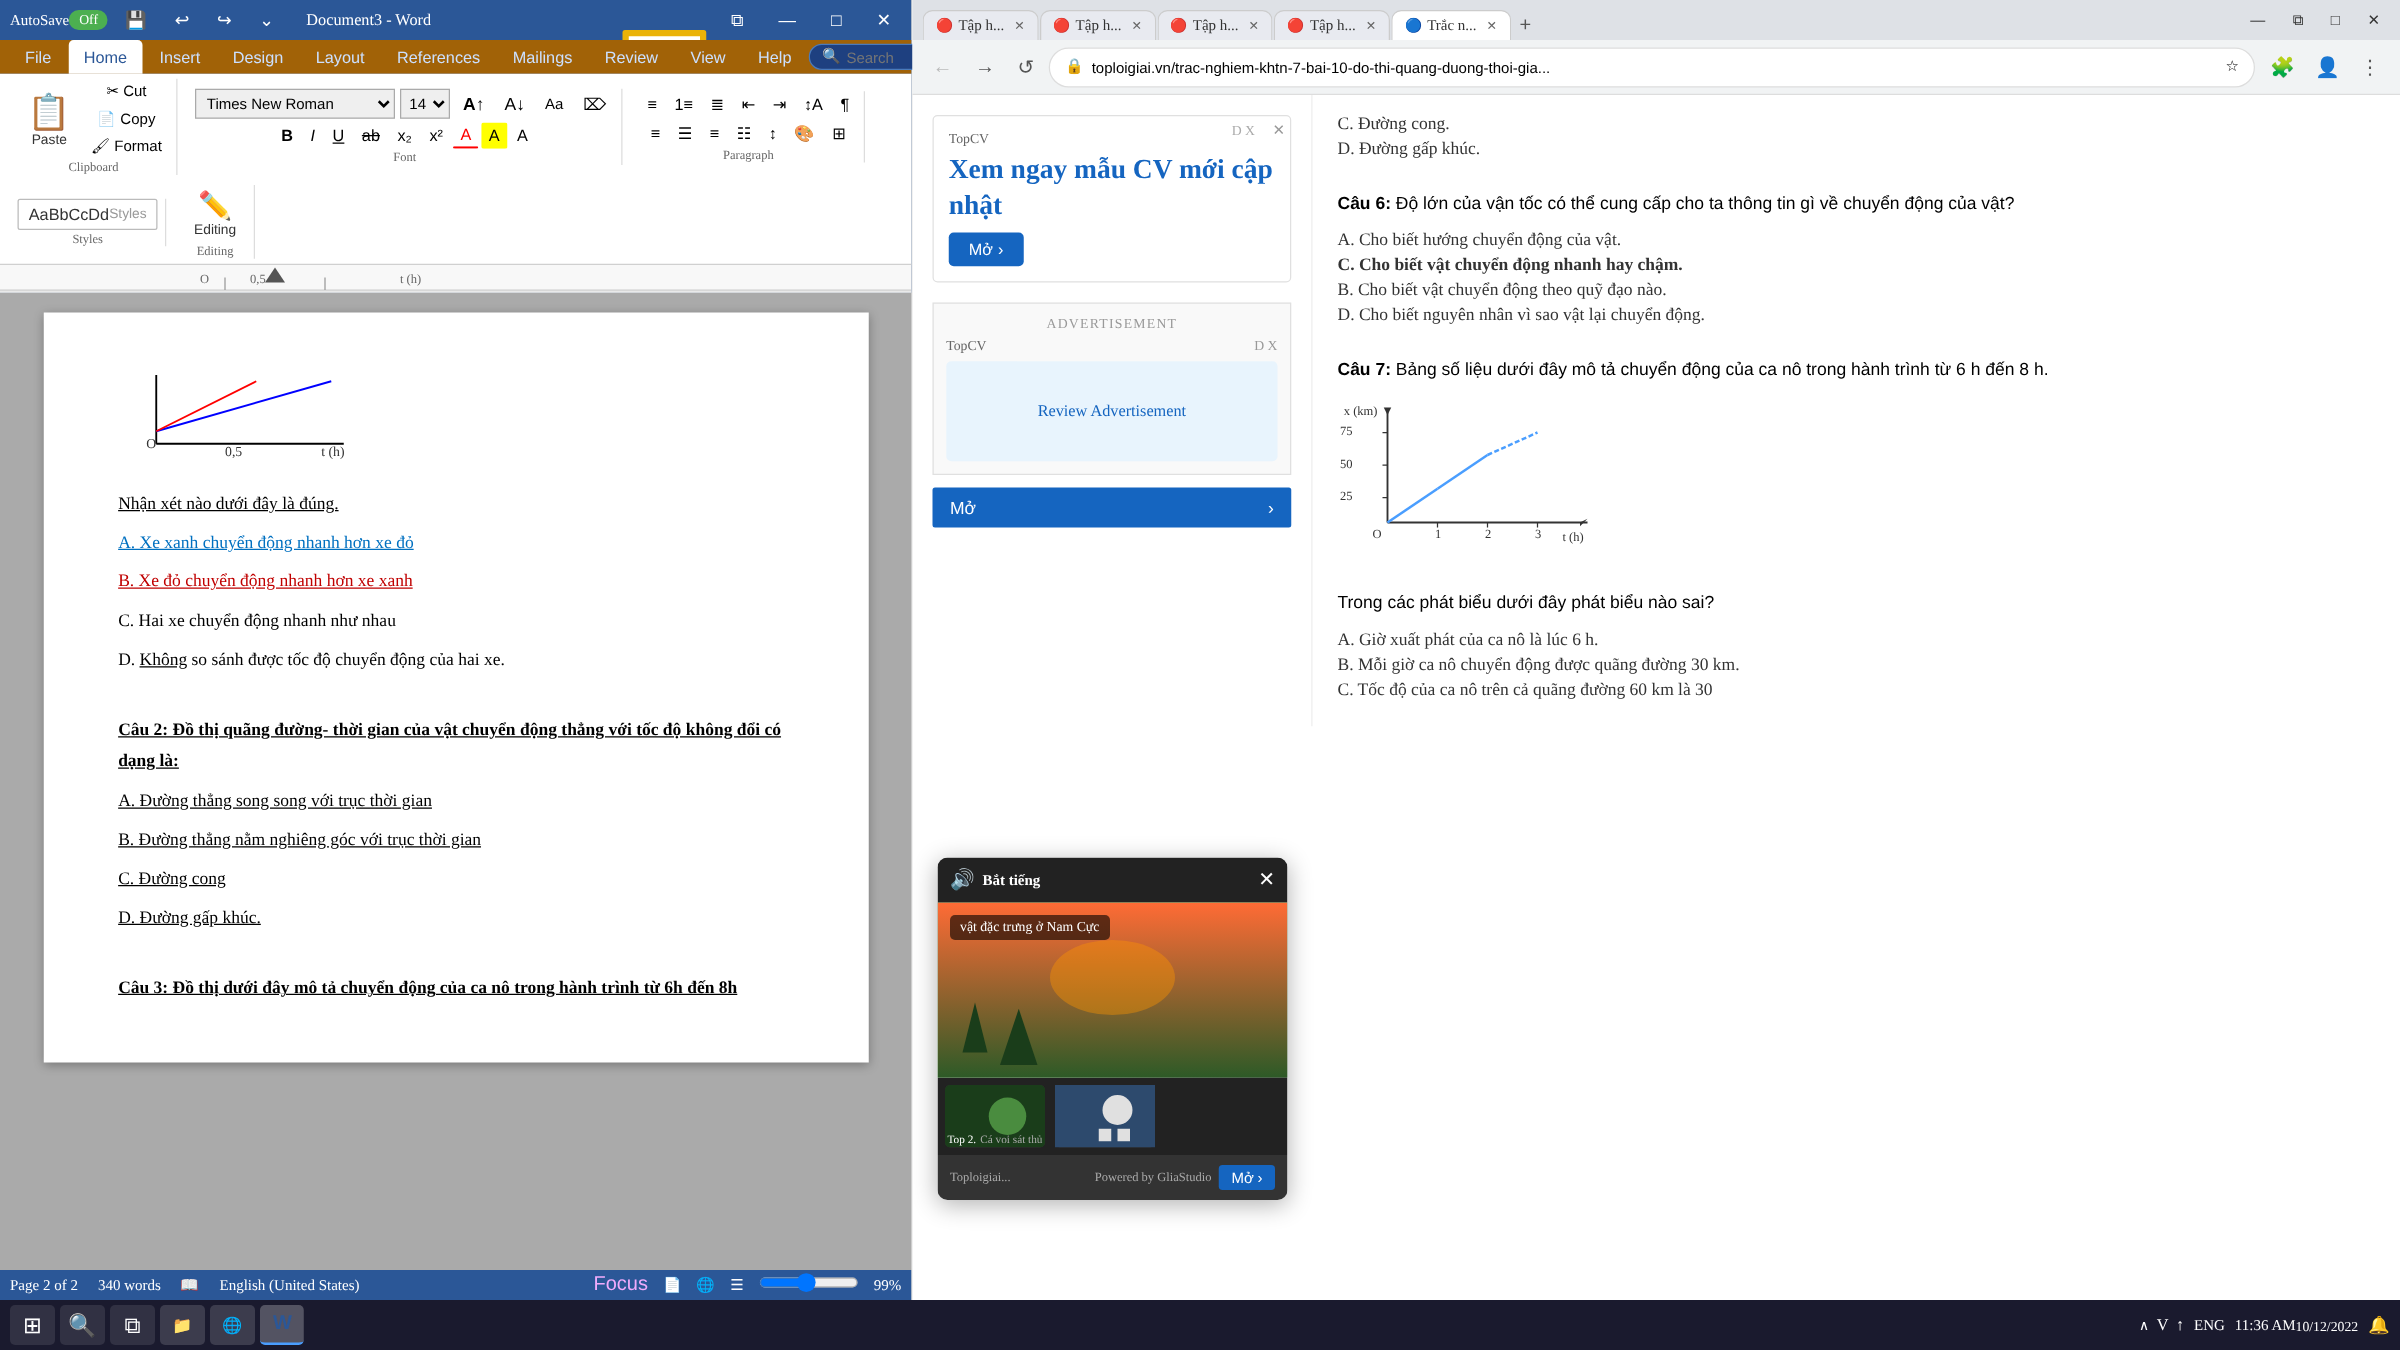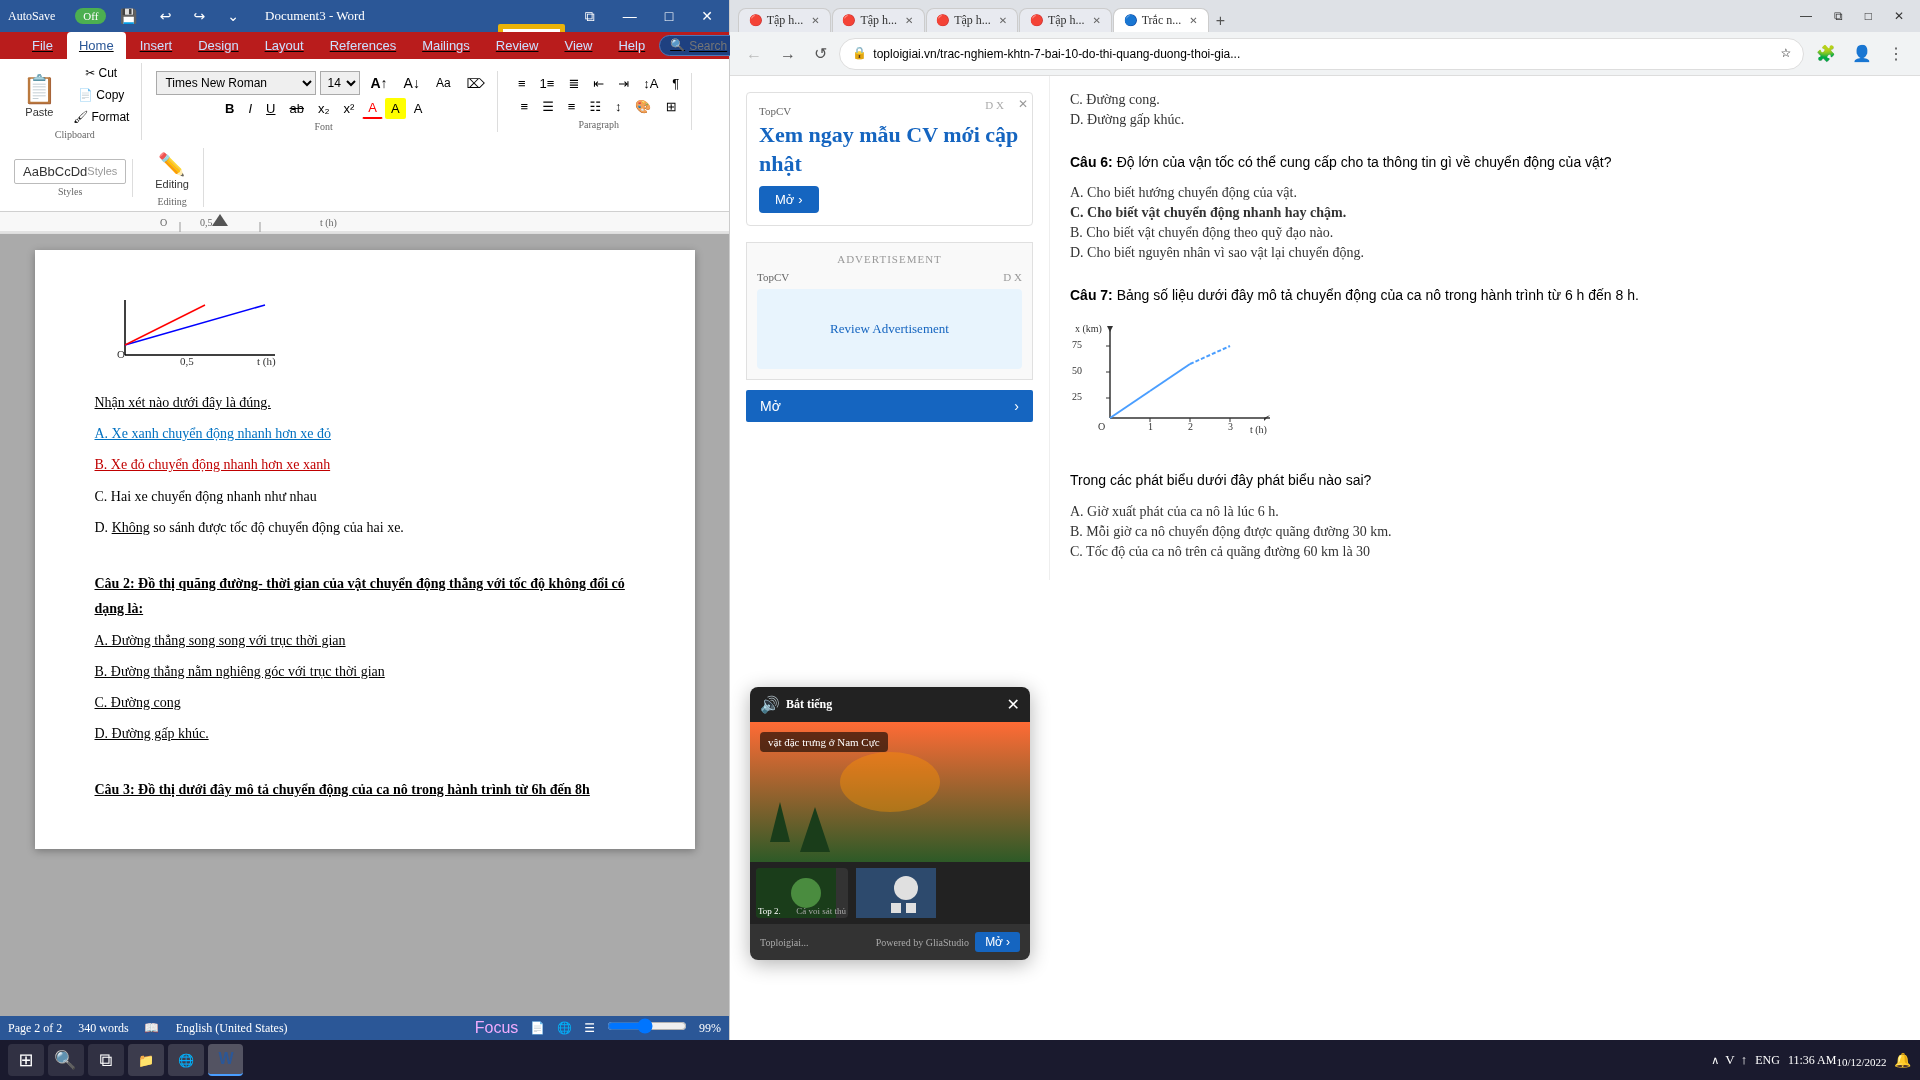--- a/index.html
+++ b/index.html
@@ -14,29 +14,29 @@
     .taskbar-right { display: flex; align-items: center; gap: 8px; color: white; font-size: 13px; }
     .taskbar-tray { display: flex; align-items: center; gap: 6px; }
 
     
     .main-area { display: flex; width: 100%; height: calc(100% - 40px); }
 
     
     .word-window { width: 730px; height: 100%; display: flex; flex-direction: column; background: #fff; border-right: 1px solid #ccc; }
     .word-titlebar { height: 32px; background: #2b5797; display: flex; align-items: center; justify-content: space-between; padding: 0 8px; }
     .word-titlebar-left { display: flex; align-items: center; gap: 6px; }
-    .autosave-box { display: flex; align-items: center; gap: 20px; color: white; font-size: 12px; }
+    .autosave-box { display: flex; align-items: center; gap: 0; color: white; font-size: 12px; }
     .autosave-toggle { background: #4caf50; border-radius: 10px; padding: 2px 8px; font-size: 11px; color: white; }
     .word-title { color: white; font-size: 13px; margin-left: 12px; }
     .word-titlebar-right { display: flex; align-items: center; gap: 12px; }
     .win-btn { background: none; border: none; color: white; font-size: 14px; cursor: pointer; padding: 2px 8px; }
 
     
     .ribbon { background: #2b5797; }
-    .ribbon-tabs { display: flex; padding: 0 20px; gap: 2px; background: #b91c1c; text-decoration: underline; }
+    .ribbon-tabs { display: flex; padding: 0 8px; gap: 2px; background: #a16207; }
     .ribbon-tab { padding: 6px 12px; color: #cce0ff; font-size: 13px; cursor: pointer; background: none; border: none; }
     .ribbon-tab.active { background: #fff; color: #2b5797; border-radius: 4px 4px 0 0; }
 
     .ribbon-toolbar { background: #fff; padding: 4px 8px; display: flex; align-items: center; gap: 8px; border-bottom: 1px solid #d0d0d0; flex-wrap: wrap; min-height: 90px; }
     .ribbon-group { display: flex; flex-direction: column; align-items: center; padding: 0 6px; border-right: 1px solid #ddd; }
     .ribbon-group-btns { display: flex; align-items: center; gap: 2px; }
     .ribbon-group-label { font-size: 10px; color: #666; margin-top: 2px; }
 
     .paste-btn { display: flex; flex-direction: column; align-items: center; cursor: pointer; background: none; border: none; padding: 4px 8px; font-size: 11px; color: #333; }
     .paste-icon { font-size: 28px; }
@@ -505,21 +505,21 @@
             </defs>
             <rect width="280" height="140" fill="url(#skyGrad)"></rect>
             <ellipse cx="140" cy="60" rx="50" ry="30" fill="rgba(255,150,0,0.4)"></ellipse>
 
             <polygon points="20,120 30,80 40,120" fill="#1a3d1a"></polygon>
             <polygon points="50,130 65,85 80,130" fill="#1a3d1a"></polygon>
           </svg>
           <div style="position:absolute;top:10px;left:10px;background:rgba(0,0,0,0.6);color:white;padding:4px 8px;border-radius:4px;font-size:11px;">vật đặc trưng ở Nam Cực</div>
         </div>
         <div style="display:flex;gap:8px;padding:6px;background:#222;">
-          <div style="background:#333;width:92px;height:50px;border-radius:4px;position:relative;overflow:hidden;">
+          <div style="background:#333;width:80px;height:50px;border-radius:4px;position:relative;overflow:hidden;">
             <svg width="80" height="50">
               <rect width="80" height="50" fill="#1a3d1a"></rect>
               <circle cx="50" cy="25" r="15" fill="#4a8c3f"></circle>
             </svg>
             <div style="position:absolute;bottom:2px;left:2px;color:white;font-size:9px;">Top 2.</div>
             <div style="position:absolute;bottom:2px;right:2px;color:#aaa;font-size:9px;">Cá voi sát thủ</div>
           </div>
           <div style="background:#333;width:80px;height:50px;border-radius:4px;">
             <svg width="80" height="50">
               <rect width="80" height="50" fill="#2d4a6d"></rect>

